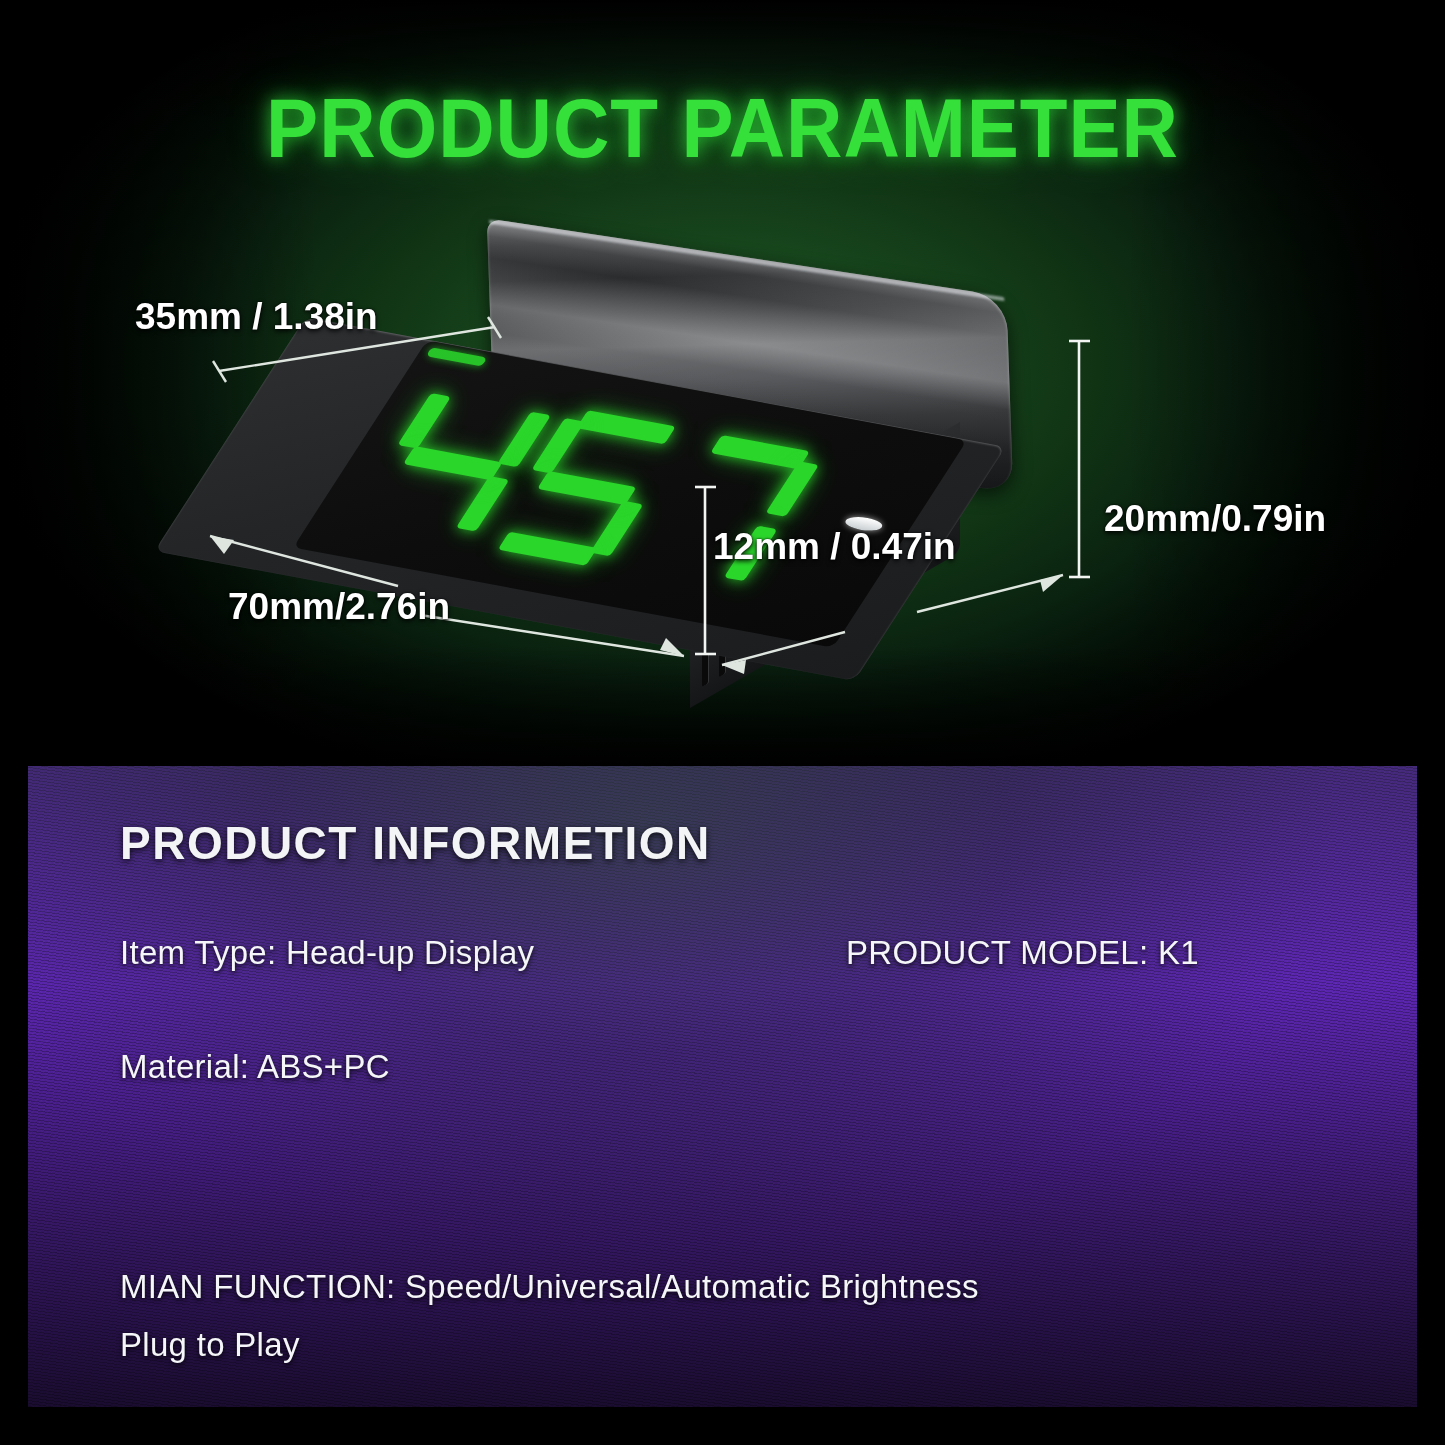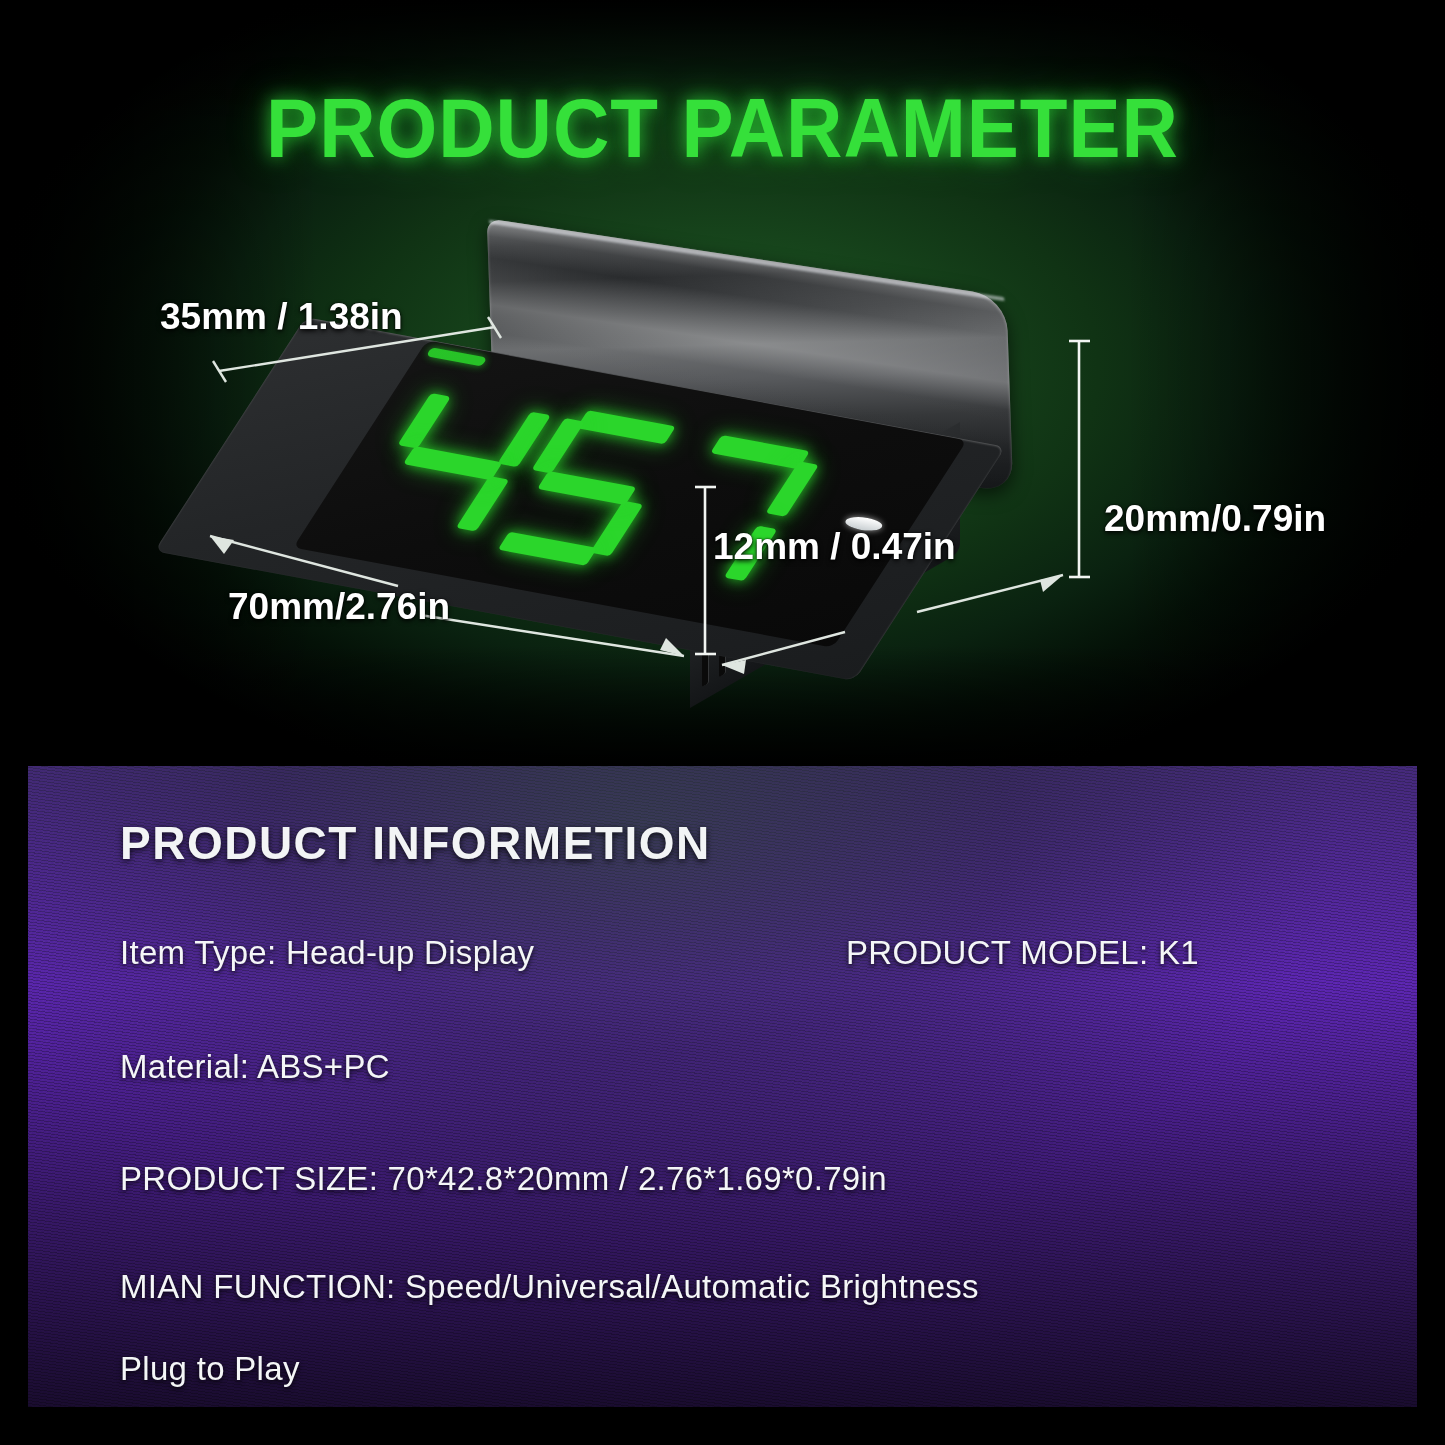--- a/index.html
+++ b/index.html
@@ -91,21 +91,21 @@
     background:linear-gradient(to bottom,#2b2d2f 0%,#202224 50%,#141618 100%);
     border-radius:0 0 8px 0;}
   .vents{position:absolute;left:12px;bottom:14px;width:240px;height:46px;
     display:flex;gap:11px;transform:skewY(0deg);}
   .vent{width:6px;height:100%;background:#0a0a0a;border-radius:2px;
     box-shadow:1px 0 0 rgba(255,255,255,.12);}
 
   
   .dim{position:absolute;color:#ffffff;font-weight:700;white-space:nowrap;
     text-shadow:0 2px 5px rgba(0,0,0,.95),0 0 2px rgba(0,0,0,.9);}
-  .dim-35{left:160px;top:296px;font-size:37px;}
+  .dim-35{left:135px;top:296px;font-size:37px;}
   .dim-70{left:228px;top:586px;font-size:37px;}
   .dim-12{left:713px;top:526px;font-size:37px;}
   .dim-20{left:1104px;top:498px;font-size:37px;}
   .dim-428{left:852px;top:625px;font-size:37px;}
 
   .lines{position:absolute;left:0;top:0;width:1445px;height:768px;pointer-events:none;}
 
   
   .info{position:absolute;left:28px;top:766px;width:1389px;height:641px;
     background:#6d28d9;overflow:hidden;}
@@ -123,21 +123,21 @@
   .info-title{position:absolute;left:92px;top:50px;font-size:46px;font-weight:700;
     color:#f2f4f5;letter-spacing:1.5px;text-shadow:0 2px 6px rgba(0,0,0,.8);}
 
   .row{position:absolute;color:#f4f6f7;font-size:33px;font-weight:400;
     letter-spacing:.3px;text-shadow:0 2px 5px rgba(0,0,0,.85);white-space:nowrap;}
   .r-item{left:92px;top:168px;}
   .r-model{left:818px;top:168px;}
   .r-material{left:92px;top:282px;}
   .r-size{left:92px;top:394px;}
   .r-func{left:92px;top:502px;}
-  .r-plug{left:92px;top:560px;margin-top:24px;}
+  .r-plug{left:92px;top:560px;}
 </style>
 </head>
 <body>
 
 <div class="page">
 
   <div class="hero">
     <div class="hero-glow"></div>
     <div class="hero-vig"></div>
 
@@ -247,18 +247,17 @@
 
   <div class="info">
     <div class="info-tex"></div>
     <div class="info-grad"></div>
 
     <div class="info-title">PRODUCT INFORMETION</div>
 
     <div class="row r-item">Item Type: Head-up Display</div>
     <div class="row r-model">PRODUCT MODEL: K1</div>
     <div class="row r-material">Material: ABS+PC</div>
-    <div class="row r-size">PRODUCT SIZE: 70*42.8*20mm / 2.76*1.69*0.79in</div>
     <div class="row r-func">MIAN FUNCTION: Speed/Universal/Automatic Brightness</div>
     <div class="row r-plug">Plug to Play</div>
   </div>
 
 </div>
 
 </body></html>

